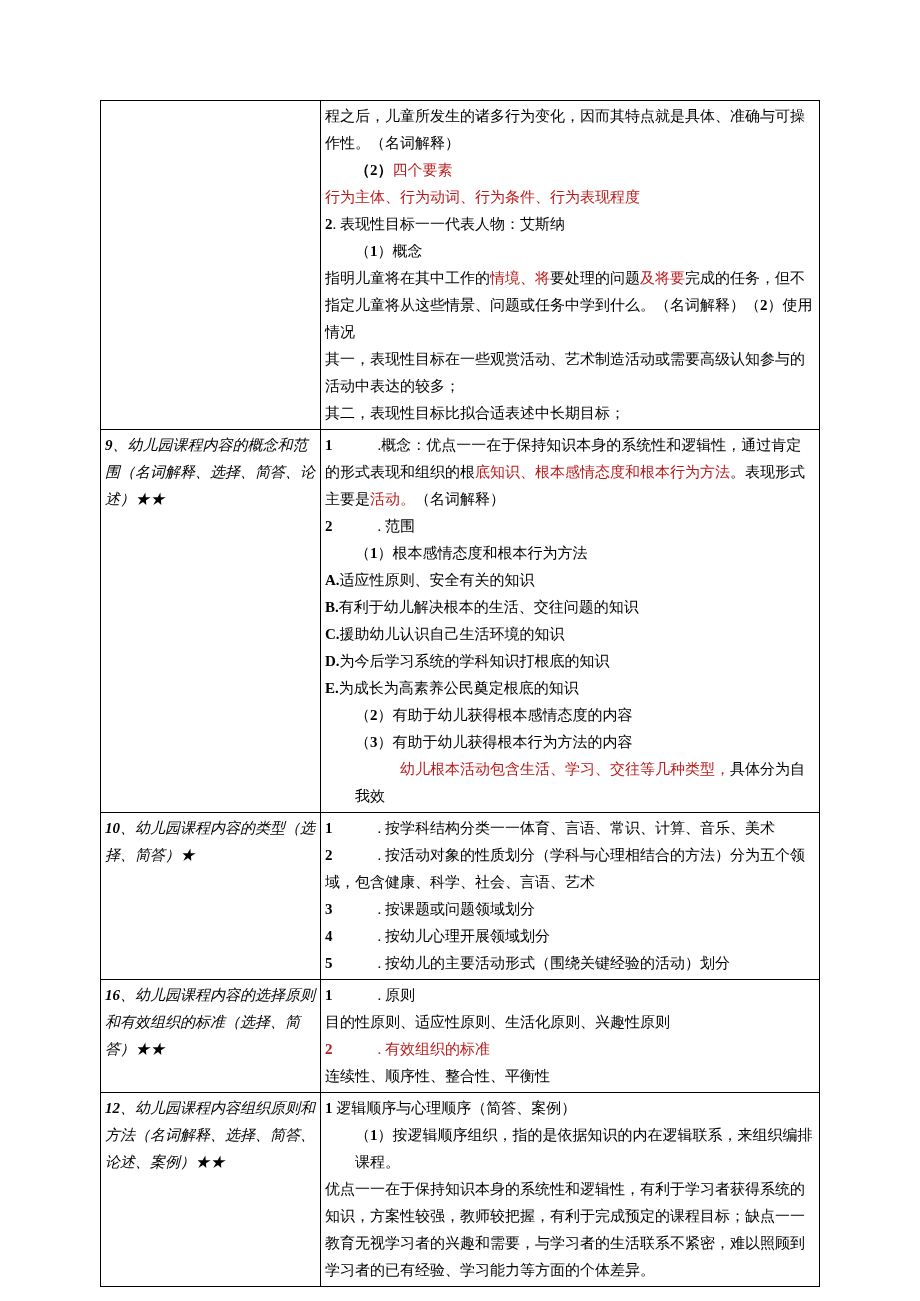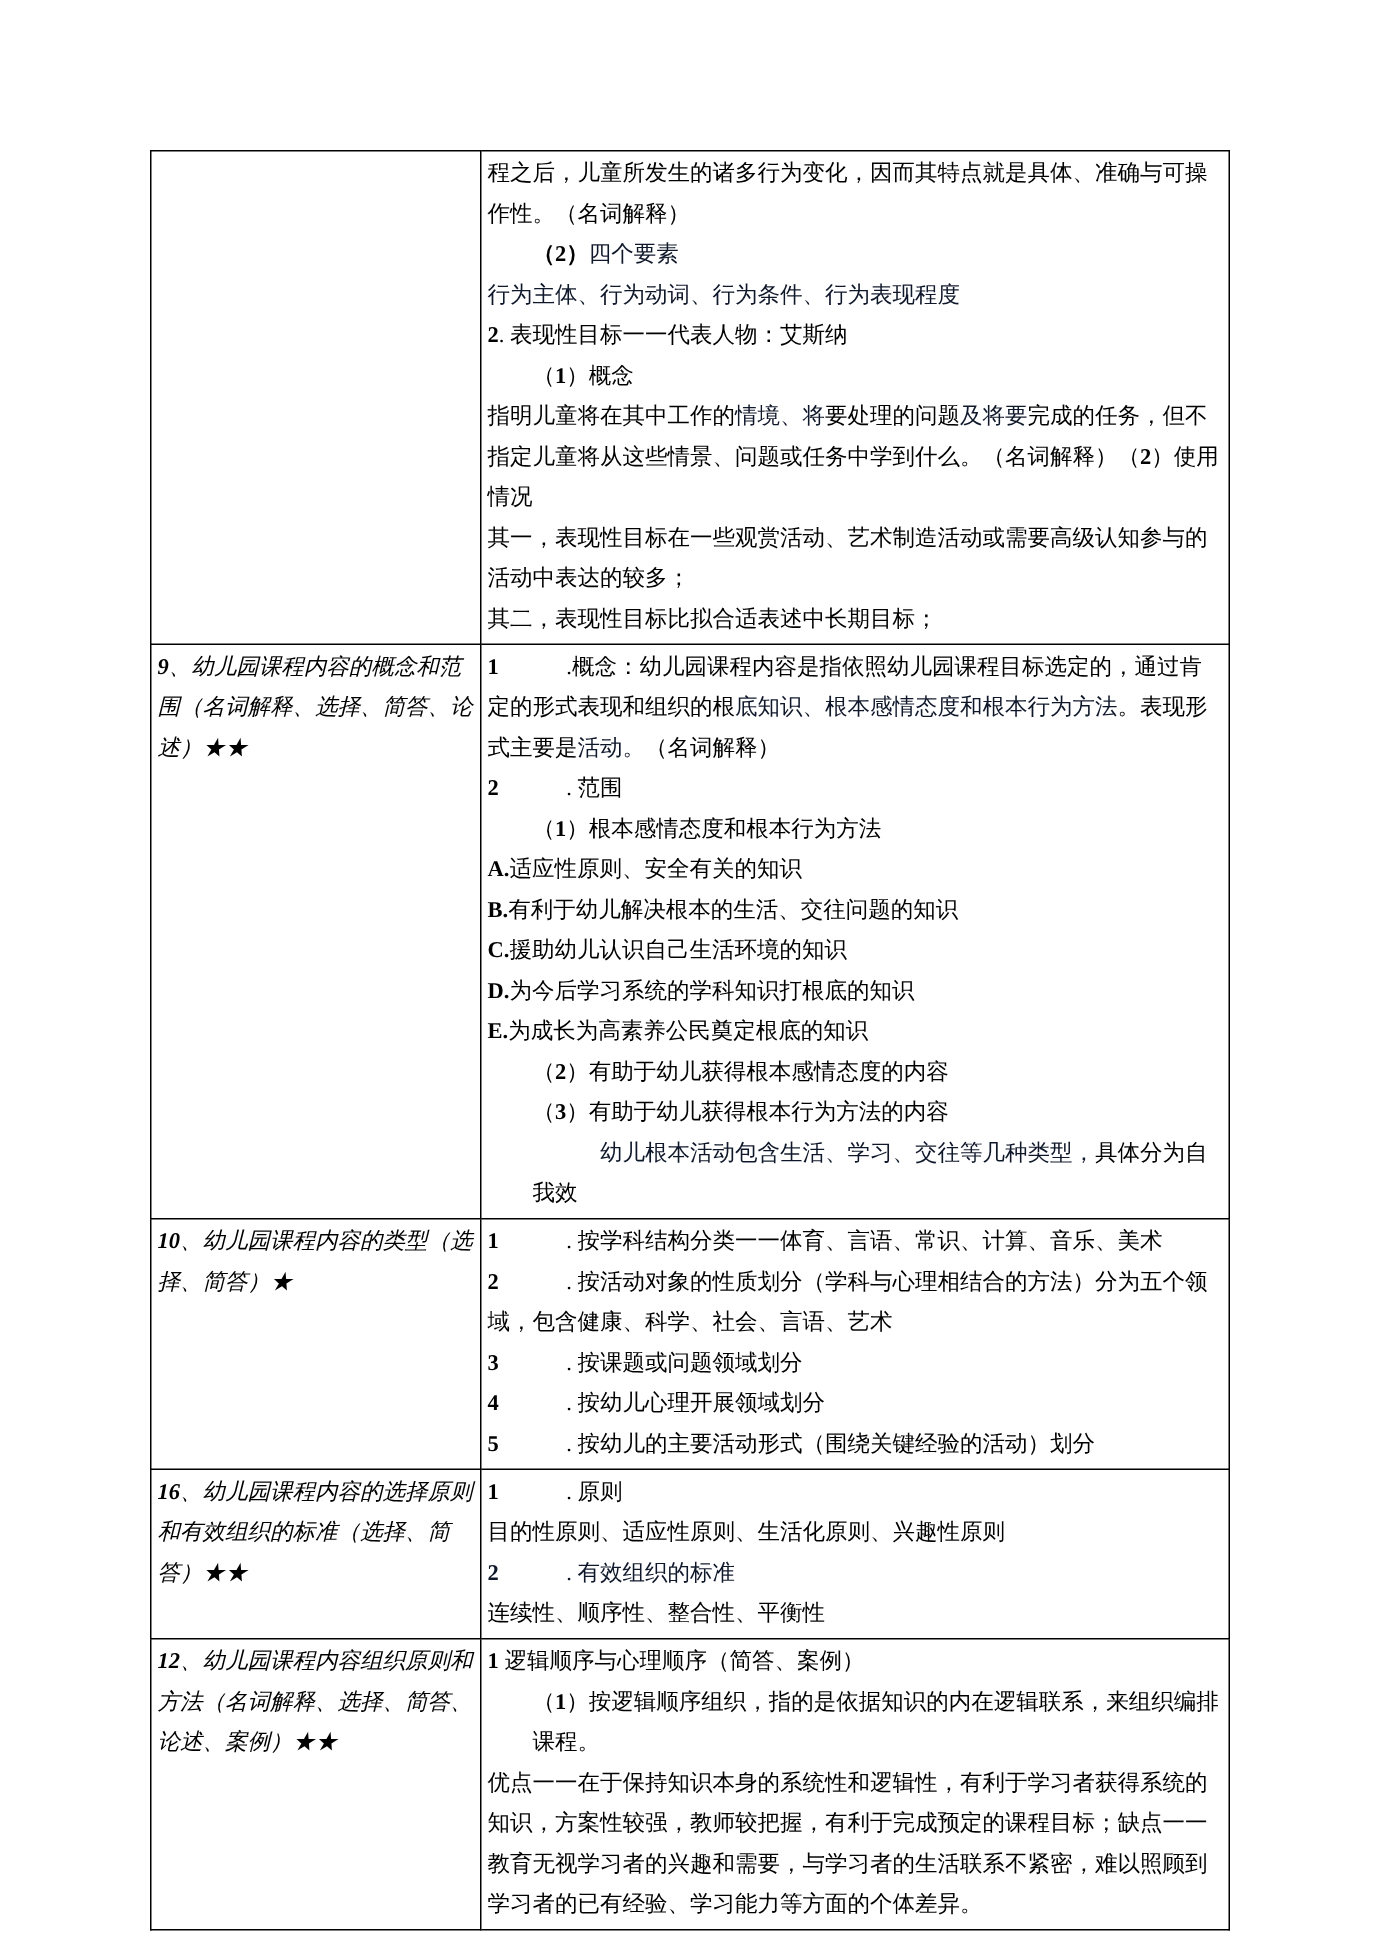--- a/index.html
+++ b/index.html
@@ -25,21 +25,21 @@
     margin-top: 29px;
   }
   td.left {
     width: 220px;
     font-style: italic;
   }
   td.right {
     width: auto;
   }
   .bold { font-weight: bold; }
-  .red { color: #0f172a; }
+  .red { color: #b91c1c; }
   .indent1 { padding-left: 2em; display: block; }
   .p { display: block; }
   .num-line { display: block; }
 </style>
 </head>
 <body>
 
 <table class="doc">
   <tbody id="tbody">
       <tr>
@@ -51,21 +51,21 @@
           <span class="p"><span class="bold">2</span><span>. 表现性目标一一代表人物：艾斯纳</span></span>
           <span class="indent1"><span>（</span><span class="bold">1</span><span>）概念</span></span>
           <span class="p"><span>指明儿童将在其中工作的</span><span class="red">情境、将</span><span>要处理的问题</span><span class="red">及将要</span><span>完成的任务，但不指定儿童将从这些情景、问题或任务中学到什么。（名词解释）（</span><span class="bold">2</span><span>）使用情况</span></span>
           <span class="p"><span>其一，表现性目标在一些观赏活动、艺术制造活动或需要高级认知参与的活动中表达的较多；</span></span>
           <span class="p"><span>其二，表现性目标比拟合适表述中长期目标；</span></span>
         </td>
       </tr>
       <tr>
         <td class="left"><span class="bold">9</span><span>、幼儿园课程内容的概念和范围（名词解释、选择、简答、论述）★★</span></td>
         <td class="right">
-          <span class="p"><span class="bold">1</span><span>　　　.概念：幼儿园课程内容是指依照幼儿园课程目标选定的，通过肯定的形式表现和组织的根</span><span class="red">底知识、根本感情态度和根本行为方法</span><span>。表现形式主要是</span><span class="red">活动。</span><span>（名词解释）</span></span>
+          <span class="p"><span class="bold">1</span><span>　　　.概念：优点一一在于保持知识本身的系统性和逻辑性，通过肯定的形式表现和组织的根</span><span class="red">底知识、根本感情态度和根本行为方法</span><span>。表现形式主要是</span><span class="red">活动。</span><span>（名词解释）</span></span>
           <span class="num-line"><span class="bold">2</span><span>　　　. 范围</span></span>
           <span class="indent1"><span>（</span><span class="bold">1</span><span>）根本感情态度和根本行为方法</span></span>
           <span class="p"><span class="bold">A.</span><span>适应性原则、安全有关的知识</span></span>
           <span class="p"><span class="bold">B.</span><span>有利于幼儿解决根本的生活、交往问题的知识</span></span>
           <span class="p"><span class="bold">C.</span><span>援助幼儿认识自己生活环境的知识</span></span>
           <span class="p"><span class="bold">D.</span><span>为今后学习系统的学科知识打根底的知识</span></span>
           <span class="p"><span class="bold">E.</span><span>为成长为高素养公民奠定根底的知识</span></span>
           <span class="indent1"><span>（</span><span class="bold">2</span><span>）有助于幼儿获得根本感情态度的内容</span></span>
           <span class="indent1"><span>（</span><span class="bold">3</span><span>）有助于幼儿获得根本行为方法的内容</span></span>
           <span class="indent1"><span>　　　</span><span class="red">幼儿根本活动包含生活、学习、交往等几种类型，</span><span>具体分为自我效</span></span>

